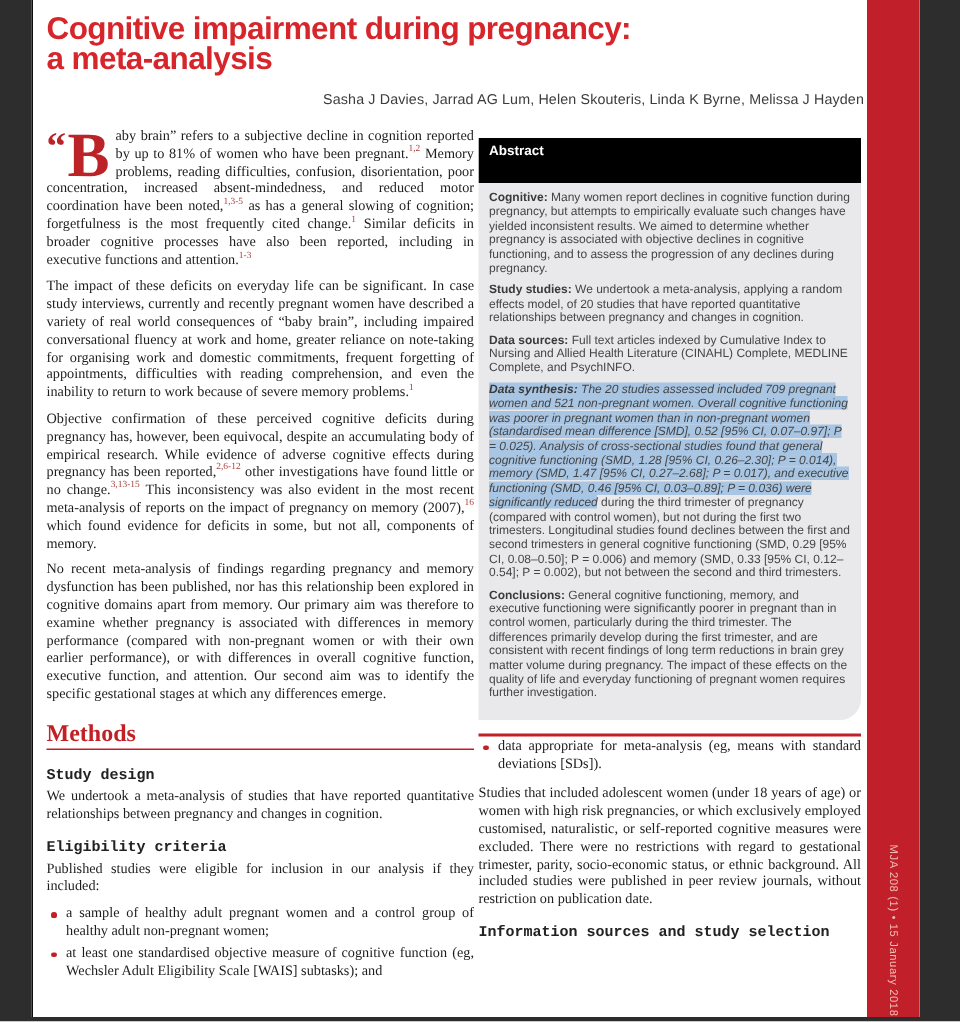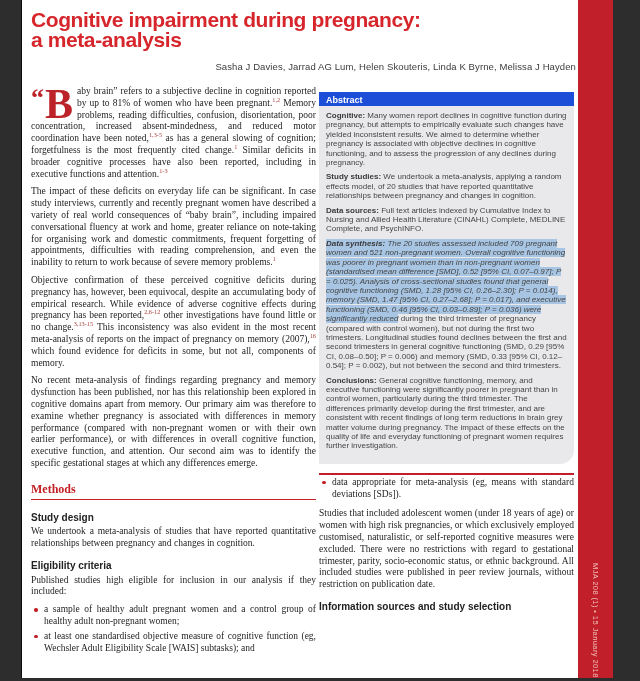--- a/index.html
+++ b/index.html
@@ -24,35 +24,35 @@
   sup{color:#a8403c;font-size:6.3px;line-height:0;}
 
   
   .lead-in{float:left;margin:2px 4px 0 0;display:flex;align-items:flex-start;}
   .openquote{font-family:"Liberation Serif",serif;font-weight:bold;color:#bc2328;
              font-size:26px;line-height:20px;margin-right:1px;}
   .dropcap{font-family:"Liberation Serif",serif;font-weight:bold;color:#bc2328;
            font-size:42px;line-height:32px;}
 
   
-  .methods-heading{color:#c32026;font-size:12px;font-weight:bold;margin:14px 0 0 0;}
+  .methods-heading{color:#c32026;font-size:16px;font-weight:bold;margin:14px 0 0 0;}
   .red-rule{border:none;border-top:1.6px solid #c32026;margin:3px 0 12px 0;}
   .sub-heading{font-size:10px;font-weight:bold;color:#222;margin:10px 0 3px 0;
-               font-family:Liberation Sans, sans-serif;}
+               font-family:Liberation Mono, monospace;}
 
   
   .bullets{list-style:none;margin:2px 0 0 0;padding:0;}
   .bullets li{position:relative;padding-left:13px;margin-bottom:3px;}
   .bullets li .dot{position:absolute;left:3px;top:4px;width:3.5px;height:3.5px;
                    border-radius:50%;background:#c32026;}
 
   
   .abstract-box{background:#e9e9ec;border-radius:0 0 14px 0;padding:0 0 8px 0;overflow:hidden;}
-  .abstract-header{background:#1d4ed8;color:#ffffff;font-weight:bold;font-size:9px;
-                   padding:3px 6px 1px 7px;}
+  .abstract-header{background:#000000;color:#ffffff;font-weight:bold;font-size:9px;
+                   padding:3px 6px 17px 7px;}
   .abstract-body{padding:5px 7px 0 7px;font-size:8px;line-height:9.4px;color:#454545;
                  font-family:"Liberation Sans",sans-serif;}
   .abstract-section{margin-bottom:5px;}
   .abs-label{font-weight:bold;color:#3a3a3a;}
   .hl{background:#a8c6e4;font-style:italic;}
   .abstract-rule{border:none;border-top:2px solid #c1202a;margin:9px 0 0 0;}
   .after-abstract{}
 
   
   .journal-sidebar{position:absolute;left:556px;top:0;width:35px;height:681px;background:#c1202a;}
@@ -81,21 +81,21 @@
       <p>Objective confirmation of these perceived cognitive deficits during pregnancy has, however, been equivocal, despite an accumulating body of empirical research. While evidence of adverse cognitive effects during pregnancy has been reported,<sup>2,6-12</sup> other investigations have found little or no change.<sup>3,13-15</sup> This inconsistency was also evident in the most recent meta-analysis of reports on the impact of pregnancy on memory (2007),<sup>16</sup> which found evidence for deficits in some, but not all, components of memory.</p>
       <p>No recent meta-analysis of findings regarding pregnancy and memory dysfunction has been published, nor has this relationship been explored in cognitive domains apart from memory. Our primary aim was therefore to examine whether pregnancy is associated with differences in memory performance (compared with non-pregnant women or with their own earlier performance), or with differences in overall cognitive function, executive function, and attention. Our second aim was to identify the specific gestational stages at which any differences emerge.</p>
 
       <h2 class="methods-heading">Methods</h2>
       <hr class="red-rule">
 
       <h3 class="sub-heading">Study design</h3>
       <p>We undertook a meta-analysis of studies that have reported quantitative relationships between pregnancy and changes in cognition.</p>
 
       <h3 class="sub-heading">Eligibility criteria</h3>
-      <p>Published studies high eligible for inclusion in our analysis if they included:</p>
+      <p>Published studies were eligible for inclusion in our analysis if they included:</p>
 
       <ul class="bullets">
         <li><span class="dot"></span><span>a sample of healthy adult pregnant women and a control group of healthy adult non-pregnant women;</span></li>
         <li><span class="dot"></span><span>at least one standardised objective measure of cognitive function (eg, Wechsler Adult Eligibility Scale [WAIS] subtasks); and</span></li>
       </ul>
     </div>
 
     <div class="col-right">
 
       <div class="abstract-box">

